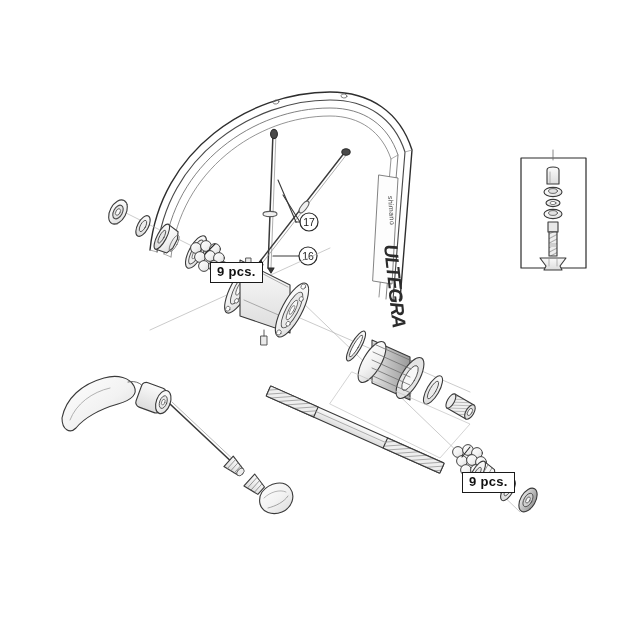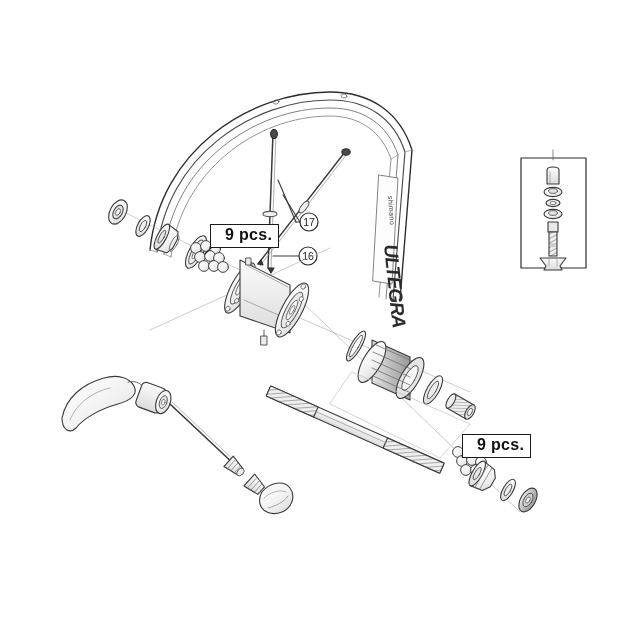--- a/index.html
+++ b/index.html
@@ -2,23 +2,23 @@
 <html><head>
 <meta charset="utf-8">
 <title>Exploded Parts Diagram</title>
 <style>
   html,body{margin:0;padding:0;background:#ffffff;}
   body{width:620px;height:620px;overflow:hidden;
        font-family:"Liberation Sans",sans-serif;}
   #stage{position:relative;width:620px;height:620px;background:#fff;}
   #art{position:absolute;inset:0;width:620px;height:620px;}
   .lbl{position:absolute;background:#fff;border:1.3px solid #1a1a1a;
-       font-family:"Liberation Sans",sans-serif;font-size:16px;font-weight:bold;
-       color:#111;letter-spacing:.3px;padding:2px 6px 3px 14px;white-space:nowrap;
-       line-height:1.05;}
+       font-family:"Liberation Sans",sans-serif;font-size:13px;font-weight:bold;
+       color:#111;letter-spacing:.3px;padding:2px 6px 3px 6px;white-space:nowrap;
+       line-height:1.05;margin-top:38px;}
   #pcs-top{left:210px;top:224px;}
   #pcs-bottom{left:462px;top:434px;}
 </style>
 </head>
 <body>
 
 <div id="stage">
 
   <svg id="art" viewBox="0 0 620 620">
     <defs>

